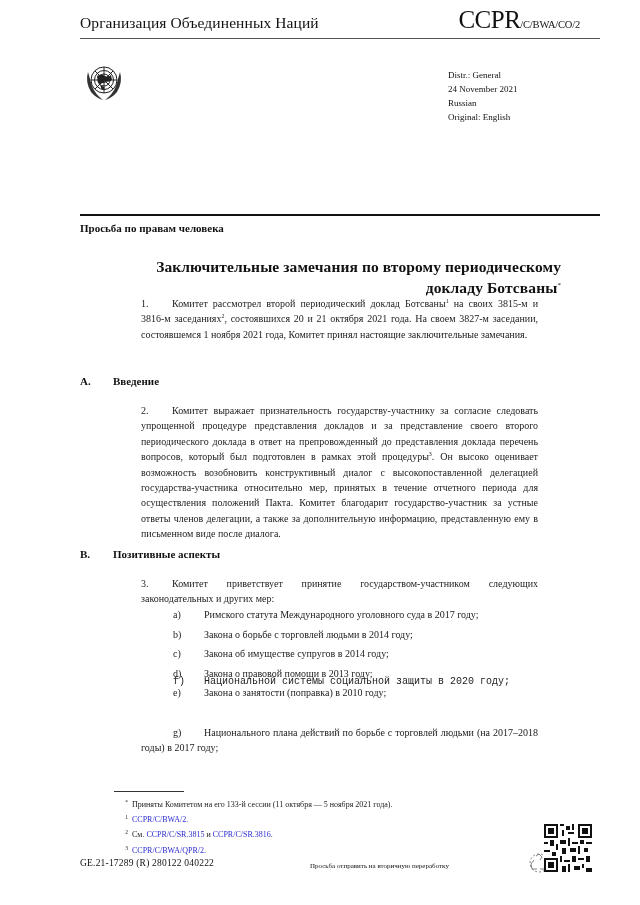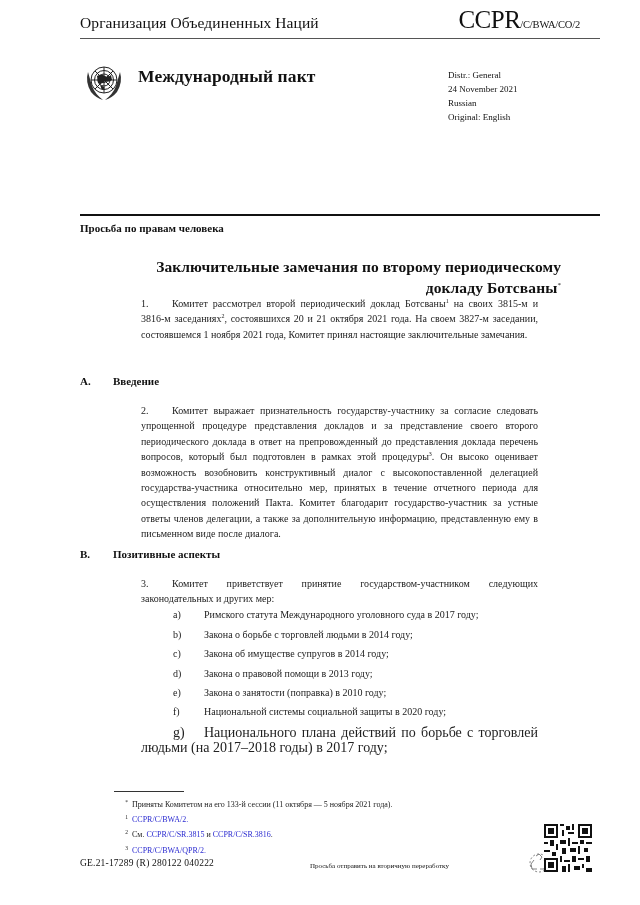--- a/index.html
+++ b/index.html
@@ -20,21 +20,21 @@
   .committee { left: 60px; top: 222px; font-size: 11px; font-weight: bold; }
   .doc-title { left: 121px; top: 257px; width: 420px; font-size: 15.5px; font-weight: bold; line-height: 19px; letter-spacing: 0.1px; text-align: right; }
   .doc-title sup { font-size: 7px; font-weight: normal; }
   .para { left: 121px; width: 397px; font-size: 10px; line-height: 15.4px; text-align: justify; color: #222; }
   .para .num { display: inline-block; width: 31px; }
   .para sup { font-size: 6px; line-height: 0; }
   .heading { left: 60px; font-size: 11px; font-weight: bold; }
   .heading .letter { display: inline-block; width: 33px; }
   .list-item { left: 153px; width: 365px; font-size: 10px; color: #222; }
   .list-item .lbl { display: inline-block; width: 31px; }
-  .list-g { left: 121px; width: 397px; font-size: 14px; line-height: 15.4px; text-align: justify; color: #222; text-indent: 32px; }
+  .list-g { left: 121px; width: 397px; font-size: 10px; line-height: 15.4px; text-align: justify; color: #222; text-indent: 32px; }
   .list-g .lbl { display: inline-block; width: 31px; text-indent: 0; }
   .fn-rule { left: 94px; width: 70px; top: 791px; border-top: 1px solid #333; }
   .footnotes { left: 94px; top: 796px; font-size: 8px; line-height: 12.2px; color: #222; }
   .fn sup { font-size: 5.5px; display: inline-block; width: 14px; text-align: right; padding-right: 4px; vertical-align: 3px; }
   .link { color: #2a2ad0; }
   .job { left: 60px; top: 858px; font-size: 9.5px; letter-spacing: 0.2px; }
   .recycle-text { left: 290px; top: 862px; font-size: 7px; }
   .recycle-icon { left: 508px; top: 852px; width: 22px; height: 22px; }
   .qr { left: 524px; top: 824px; width: 48px; height: 48px; }
 </style>
@@ -61,21 +61,20 @@
     </g>
     <path d="M17 18 q4 -3 8 0 q3 2 6 -1 l1 5 q-4 3 -7 1 q-3 4 -7 2 z M20 27 q3 1 5 3 l-3 2 z" fill="#222"></path>
     <g fill="#333">
       <path d="M8 14 q-3 10 3 20 q5 6 12 8 q-8 -6 -11 -14 q-2 -7 -4 -14 z"></path>
       <path d="M40 14 q3 10 -3 20 q-5 6 -12 8 q8 -6 11 -14 q2 -7 4 -14 z"></path>
     </g>
   </svg>
 </div>
 
 <div class="abs treaty-title">
-  <div>Международный пакт</div>
 </div>
 
 <div class="abs distr">
   <div>Distr.: General</div>
   <div>24 November 2021</div>
   <div>Russian</div>
   <div>Original: English</div>
 </div>
 
 <div class="abs rule-thick"></div>
@@ -113,21 +112,21 @@
 </div>
 <div class="abs list-item" style="top:648px;">
   <span class="lbl">c)</span><span>Закона об имуществе супругов в 2014 году;</span>
 </div>
 <div class="abs list-item" style="top:668px;">
   <span class="lbl">d)</span><span>Закона о правовой помощи в 2013 году;</span>
 </div>
 <div class="abs list-item" style="top:687px;">
   <span class="lbl">e)</span><span>Закона о занятости (поправка) в 2010 году;</span>
 </div>
-<div class="abs list-item" style="top:706px;">
+<div class="abs list-item" style="top:676px;font-family:Liberation Mono, monospace;">
   <span class="lbl">f)</span><span>Национальной системы социальной защиты в 2020 году;</span>
 </div>
 <div class="abs list-g" style="top:725px;">
   <span class="lbl">g)</span><span>Национального плана действий по борьбе с торговлей людьми (на 2017–2018 годы) в 2017 году;</span>
 </div>
 
 <div class="abs fn-rule"></div>
 <div class="abs footnotes">
   <div class="fn">
     <sup>*</sup><span>Приняты Комитетом на его 133-й сессии (11 октября — 5 ноября 2021 года).</span>

